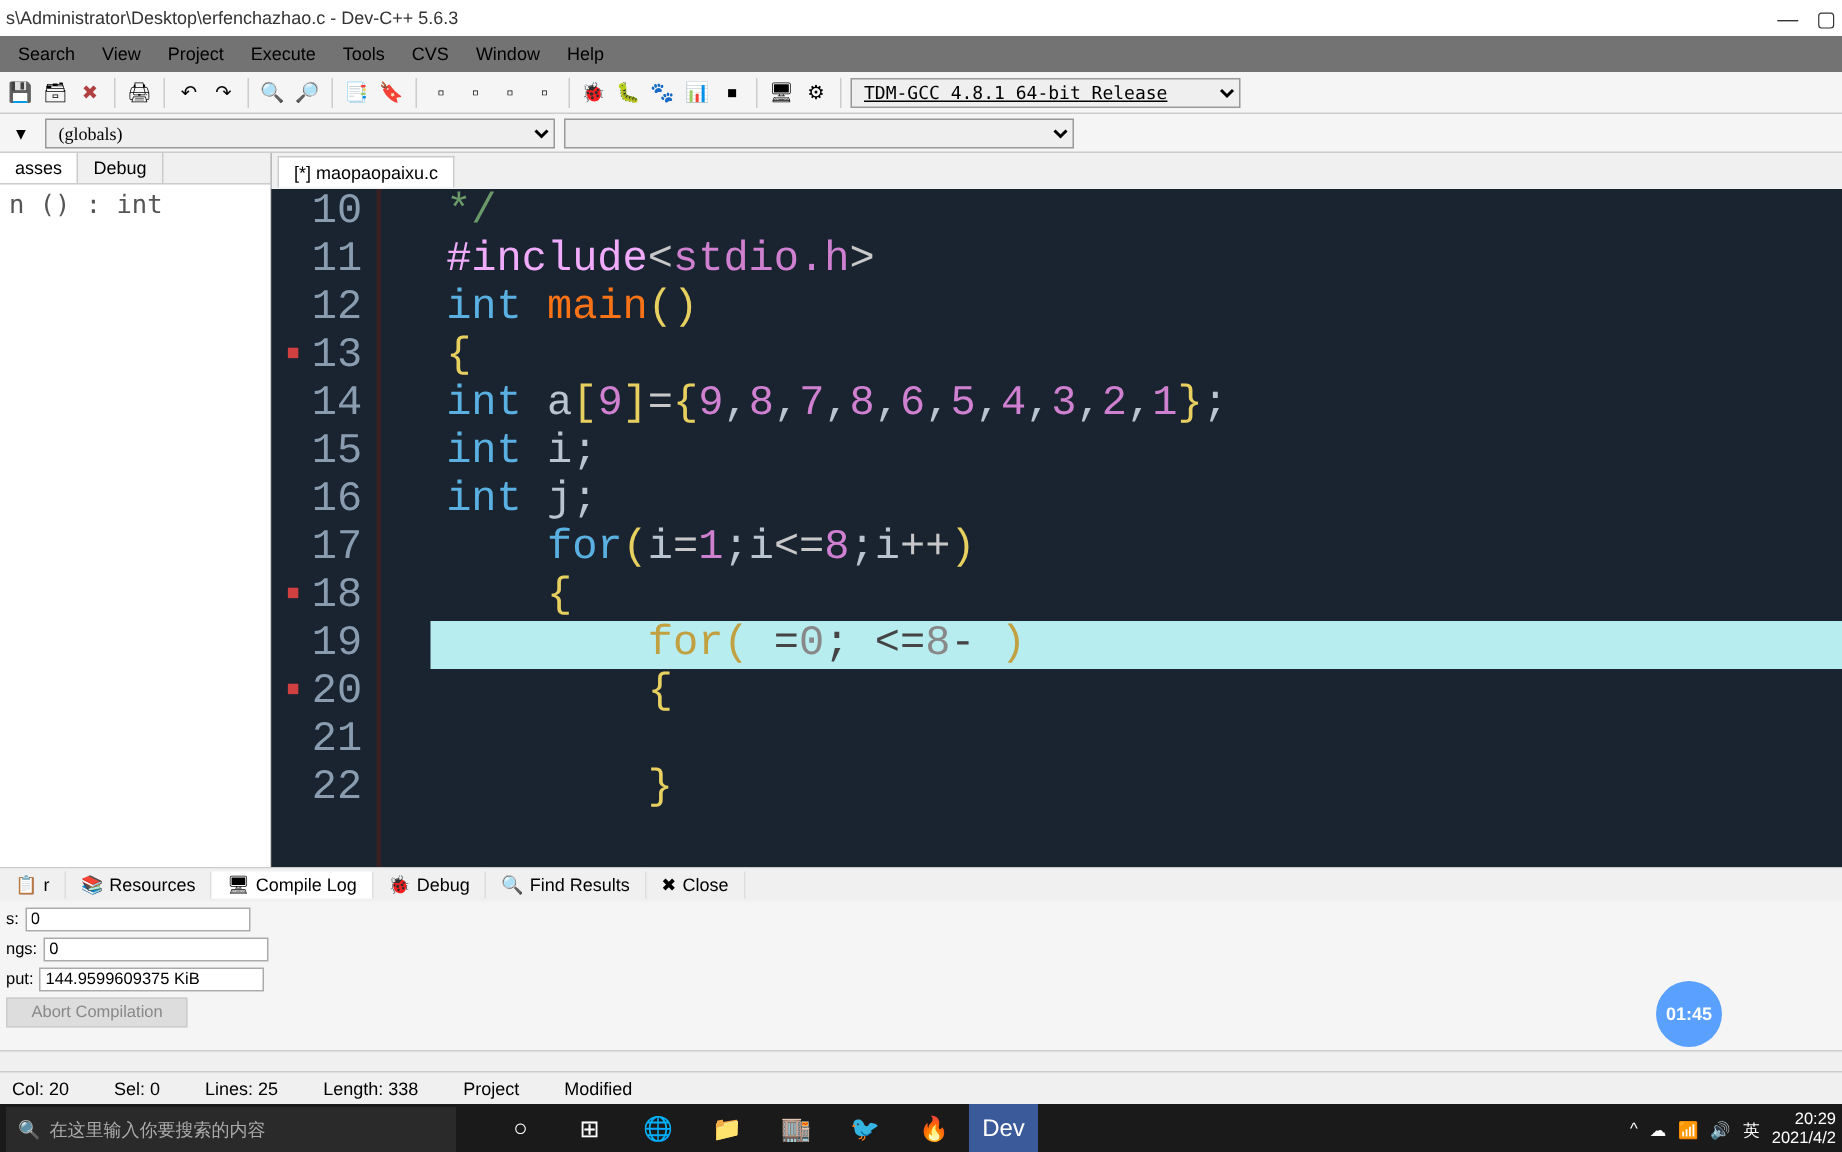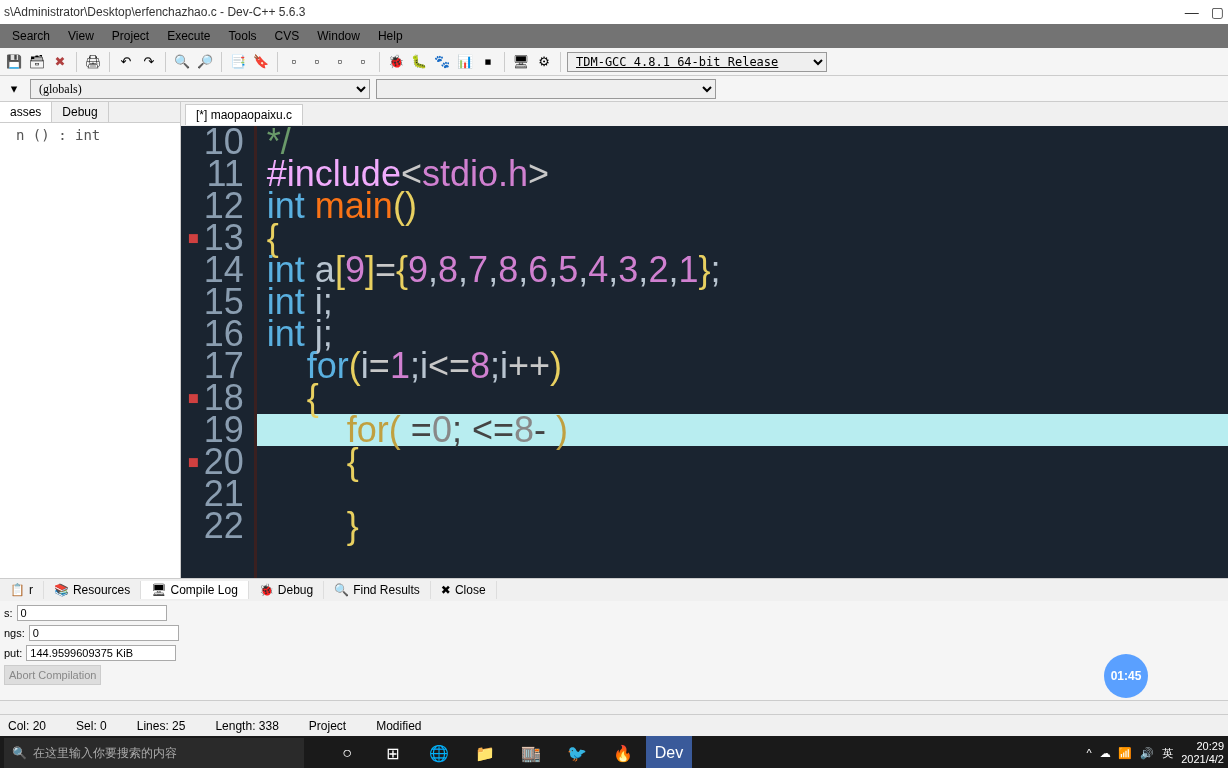--- a/index.html
+++ b/index.html
@@ -12,25 +12,25 @@
 .tbtn { width: 20px; height: 20px; display: inline-flex; align-items: center; justify-content: center; font-size: 13px; cursor: pointer; border-radius: 2px; }
 .tsep { width: 1px; height: 20px; background: #ccc; margin: 0 3px; }
 .compiler-select { font-family: monospace; font-size: 12px; padding: 1px 4px; border: 1px solid #999; width: 260px; text-decoration: underline; }
 .scope-bar { background: #f5f5f5; height: 26px; display: flex; align-items: center; gap: 6px; padding: 2px 4px; border-bottom: 1px solid #ccc; }
 .scope-select { font-family: Liberation Serif, serif; font-size: 12px; padding: 1px 4px; border: 1px solid #999; }
 .main { display: flex; height: 476px; }
 .sidebar { width: 181px; background: #fff; border-right: 1px solid #ccc; display: flex; flex-direction: column; }
 .side-tabs { display: flex; background: #f0f0f0; border-bottom: 1px solid #ccc; }
 .side-tab { padding: 3px 10px; font-size: 12px; border-right: 1px solid #ccc; cursor: pointer; }
 .side-tab.active { background: #fff; }
-.side-content { padding: 4px 16px; font-size: 14px; color: #555; font-family: monospace; }
+.side-content { padding: 4px 6px; font-size: 17px; color: #555; font-family: monospace; }
 .editor-area { flex: 1; display: flex; flex-direction: column; background: #1e2a38; }
 .file-tabs { background: #f0f0f0; height: 24px; display: flex; align-items: center; padding-left: 4px; }
 .file-tab { background: #fff; border: 1px solid #ccc; border-bottom: none; padding: 3px 10px; font-size: 12px; cursor: pointer; }
-.editor { flex: 1; display: flex; font-family: Liberation Sans, sans-serif; font-size: 36px; overflow: hidden; background: #1a2430; }
+.editor { flex: 1; display: flex; font-family: Liberation Mono, monospace; font-size: 28px; overflow: hidden; background: #1a2430; gap: 33px; }
 .gutter { background: #1a2430; color: #8a9db0; text-align: right; padding: 0 10px 0 6px; line-height: 32px; user-select: none; border-right: 3px solid #3a2020; }
 .code { flex: 1; line-height: 32px; white-space: pre; color: #b8c4d0; position: relative; }
 .code-line { height: 32px; padding-left: 10px; }
 .hl { background: #b8edf0; color: #333; }
 .c-comment { color: #6a9a6a; }
 .c-pp { color: #f0abfc; }
 .c-kw { color: #5ab0e0; }
 .c-type { color: #5ab0e0; }
 .c-fn { color: #f97316; }
 .c-op { color: #c8c8c8; }
@@ -41,21 +41,21 @@
 .gutter-line { display: flex; justify-content: flex-end; align-items: center; height: 32px; }
 .bottom-panel { height: 136px; background: #f5f5f5; border-top: 1px solid #ccc; display: flex; flex-direction: column; }
 .bp-tabs { display: flex; background: #f0f0f0; height: 22px; align-items: center; }
 .bp-tab { padding: 2px 10px; font-size: 12px; display: flex; align-items: center; gap: 4px; border-right: 1px solid #ddd; cursor: pointer; }
 .bp-tab.active { background: #fff; }
 .bp-content { flex: 1; display: flex; }
 .bp-stats { width: 160px; padding: 4px; font-size: 11px; display: flex; flex-direction: column; gap: 4px; }
 .bp-stats-row { display: flex; align-items: center; gap: 4px; }
 .bp-stats-row label { width: 30px; text-align: right; }
 .bp-stats-row input { flex: 1; font-size: 11px; padding: 1px 3px; border: 1px solid #aaa; }
-.abort-btn { padding: 3px 4px; color: #888; background: #ddd; border: 1px solid #ccc; font-size: 11px; width: fit-content; }
+.abort-btn { padding: 3px 16px; color: #888; background: #ddd; border: 1px solid #ccc; font-size: 11px; width: fit-content; }
 .bp-log { flex: 1; background: #fff; font-family: monospace; font-size: 12px; padding: 4px 6px; border-left: 1px solid #ccc; overflow: auto; white-space: pre; }
 .bp-scroll { height: 14px; background: #f0f0f0; border-top: 1px solid #ccc; }
 .statusbar { height: 22px; background: #f0f0f0; border-top: 1px solid #ccc; display: flex; align-items: center; font-size: 12px; padding: 0 8px; gap: 30px; }
 .statusbar span { display: inline-flex; gap: 6px; }
 .taskbar { height: 34px; background: #1a1a1a; display: flex; align-items: center; padding: 0 4px; color: #fff; font-size: 12px; }
 .tb-search { background: #2a2a2a; flex: 0 0 300px; height: 30px; display: flex; align-items: center; padding: 0 8px; gap: 6px; color: #aaa; }
 .tb-icons { display: flex; align-items: center; gap: 0; flex: 1; margin-left: 20px; }
 .tb-icon { width: 46px; height: 34px; display: flex; align-items: center; justify-content: center; font-size: 16px; cursor: pointer; }
 .tb-right { display: flex; align-items: center; gap: 8px; font-size: 11px; }
 .tb-time { text-align: right; line-height: 1.2; }

